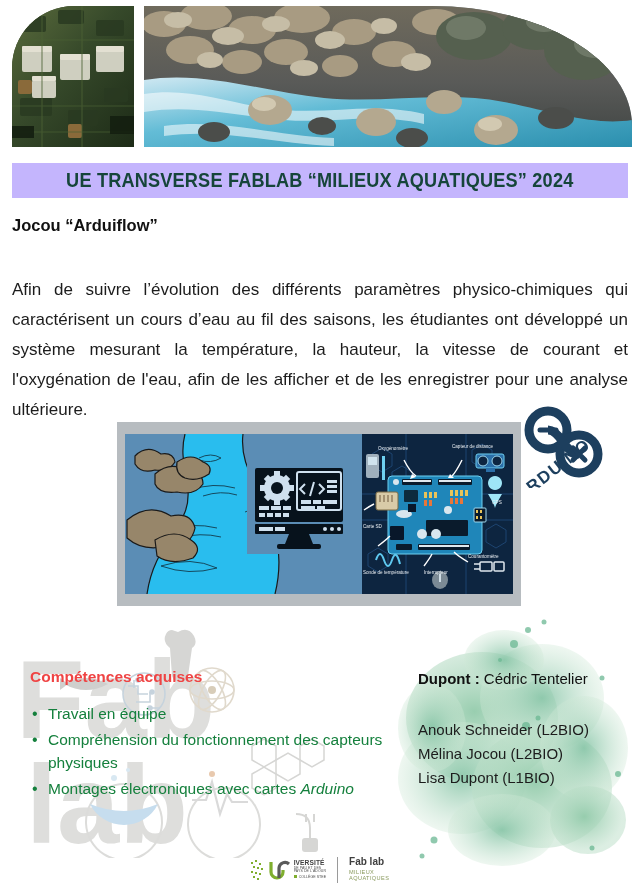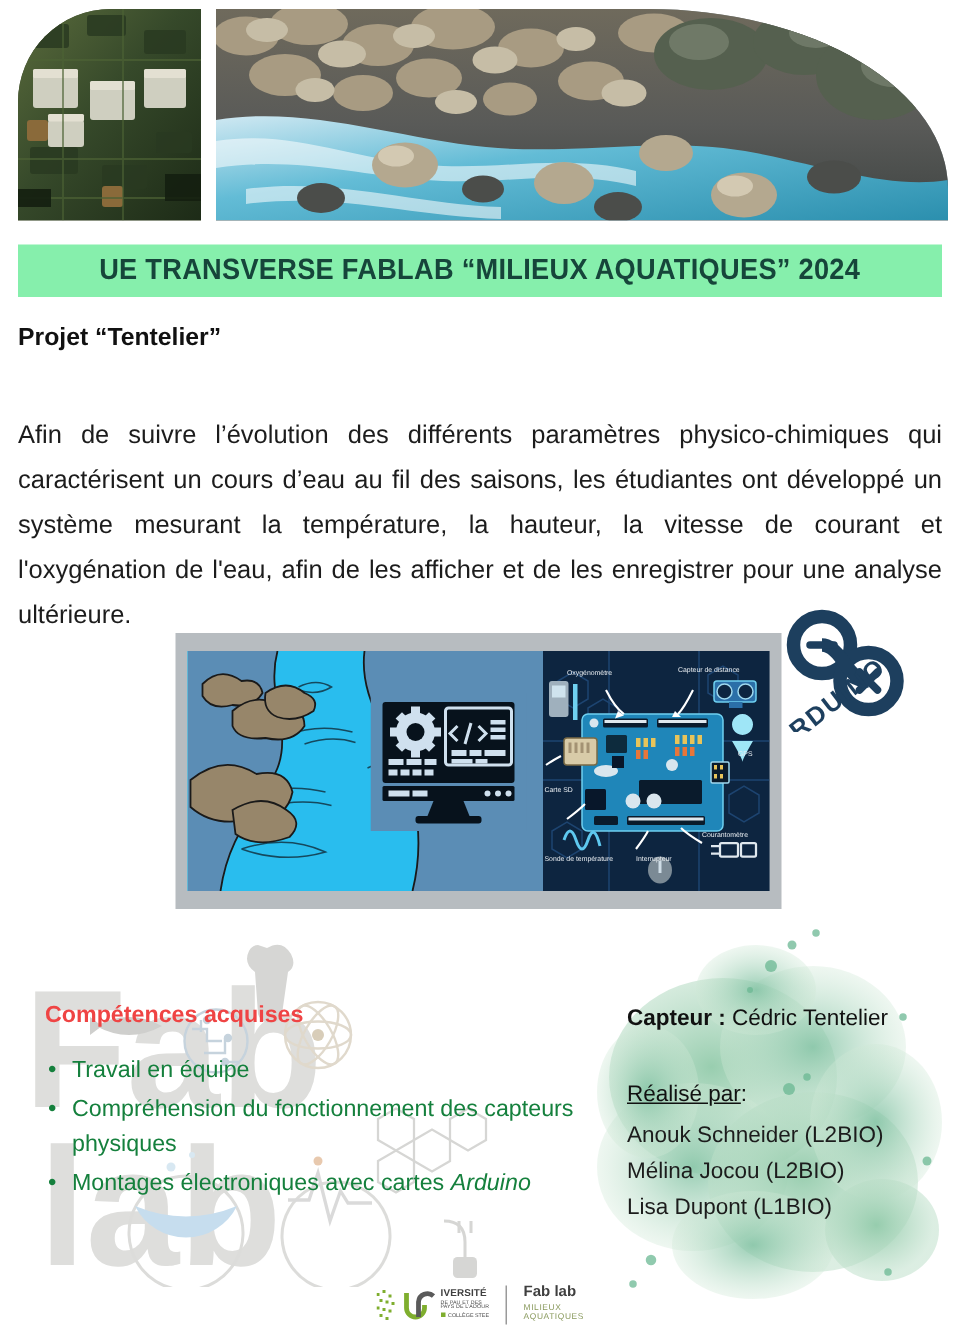--- a/index.html
+++ b/index.html
@@ -20,21 +20,21 @@
   .photo-stream{
     left:144px;top:6px;width:488px;height:141px;
     border-top-right-radius:200px 120px;
     background:#7e8a8e;
   }
   .photo svg{display:block;width:100%;height:100%;}
 
   
   .title-banner{
     position:absolute;left:12px;top:163px;width:616px;height:35px;
-    background:#86efac;
+    background:#c4b5fd;
     display:flex;align-items:center;justify-content:center;
   }
   .title-banner span{
     color:#16453a;
     font-family:"Liberation Sans Narrow","Liberation Sans",sans-serif;
     font-weight:bold;font-size:19.5px;letter-spacing:.2px;
     transform:scaleX(.93);white-space:nowrap;
   }
 
   
@@ -249,21 +249,21 @@
         <ellipse cx="346" cy="118" rx="12" ry="7"></ellipse>
       </g>
     </svg>
   </div>
 </div>
 
 <div class="title-banner">
   <span>UE TRANSVERSE FABLAB “MILIEUX AQUATIQUES” 2024</span>
 </div>
 
-<div class="project-heading">Projet “Tentelier”</div>
+<div class="project-heading">Jocou “Arduiflow”</div>
 
 <p class="body-text">Afin de suivre l’évolution des différents paramètres physico-chimiques qui caractérisent un cours d’eau au fil des saisons, les étudiantes ont développé un système mesurant la température, la hauteur, la vitesse de courant et l'oxygénation de l'eau, afin de les afficher et de les enregistrer pour une analyse ultérieure.</p>
 
 <div class="figure">
   <div class="figure-inner">
 
     <div class="panel-river">
       <svg viewBox="0 0 237 160" preserveAspectRatio="none">
         <rect width="237" height="160" fill="#29bdee"></rect>
 
@@ -591,25 +591,22 @@
       <span>Compréhension du fonctionnement des capteurs physiques</span><i></i>
     </li>
     <li>
       <span>Montages électroniques avec cartes </span><i>Arduino</i>
     </li>
   </ul>
 </div>
 
 <div class="credits">
   <div class="tutor">
-    <b>Capteur :</b>
+    <b>Dupont :</b>
     <span>Cédric Tentelier</span>
-  </div>
-  <div class="realise">
-    <u>Réalisé par</u><span>:</span>
   </div>
   <div class="name">Anouk Schneider (L2BIO)</div>
   <div class="name">Mélina Jocou (L2BIO)</div>
   <div class="name">Lisa Dupont (L1BIO)</div>
 </div>
 
 <div class="footer">
   <div class="uppa">
     <div class="uppa-dots">
       <svg viewBox="0 0 15 22">

